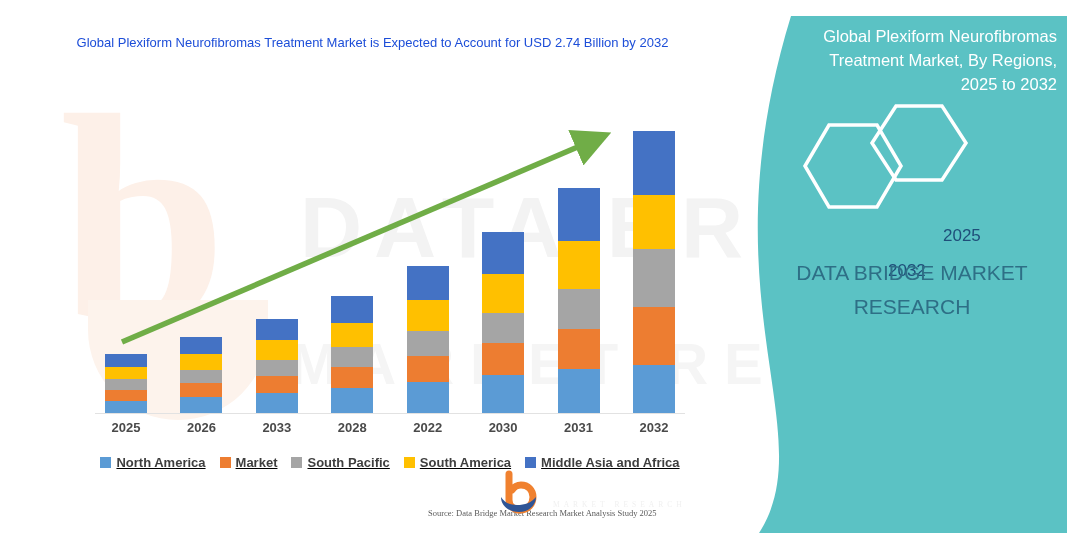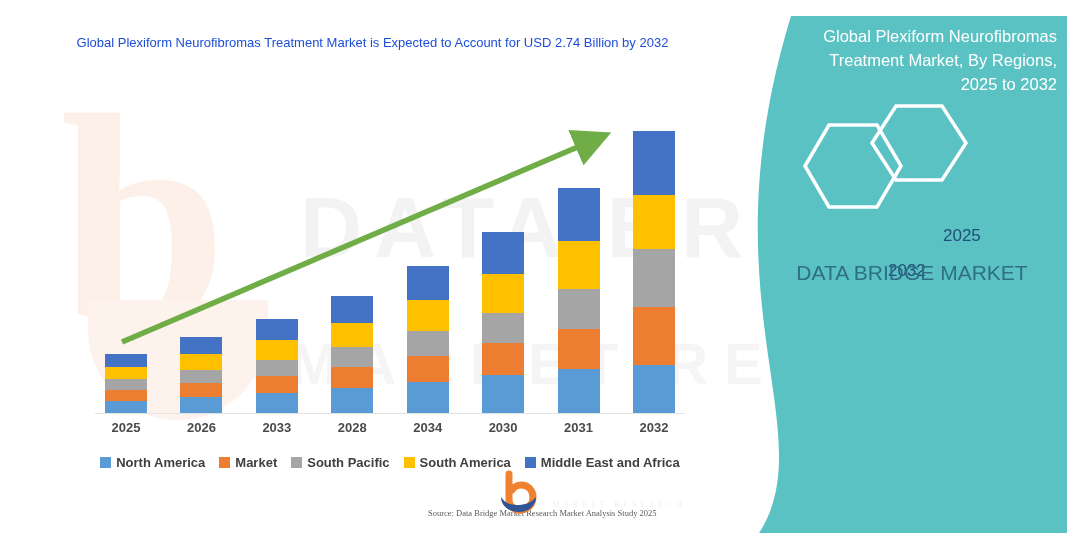--- a/index.html
+++ b/index.html
@@ -129,21 +129,21 @@
   .legend{
     position:absolute;
     left:95px;top:455px;
     width:590px;
     display:flex;
     justify-content:center;
     align-items:center;
     gap:14px;
     z-index:3;
   }
-  .leg-item{display:flex;align-items:center;gap:5px;}
+  .leg-item{display:flex;align-items:center;gap:5px;text-decoration:underline;}
   .leg-sw{width:11px;height:11px;display:inline-block;}
   .leg-tx{font-size:13px;font-weight:700;color:#3f3f3f;white-space:nowrap;}
 
   
   .foot{
     position:absolute;
     top:508px;
     font-size:8.5px;
     font-family:"Liberation Serif",serif;
     color:#5b5b5b;
@@ -317,21 +317,21 @@
       </marker>
     </defs>
     <line x1="27" y1="227" x2="492" y2="28" stroke="#70AD47" stroke-width="5.5" marker-end="url(#ah)"></line>
   </svg>
 
   <div class="xlabels" id="xlabels">
       <div class="xlabel">2025</div>
       <div class="xlabel">2026</div>
       <div class="xlabel">2033</div>
       <div class="xlabel">2028</div>
-      <div class="xlabel">2034</div>
+      <div class="xlabel">2022</div>
       <div class="xlabel">2030</div>
       <div class="xlabel">2031</div>
       <div class="xlabel">2032</div>
     </div>
 
   <div class="legend" id="legend">
       <div class="leg-item">
         <span class="leg-sw" style="background: rgb(91, 155, 213);"></span>
         <span class="leg-tx">North America</span>
       </div>
@@ -342,21 +342,21 @@
       <div class="leg-item">
         <span class="leg-sw" style="background: rgb(165, 165, 165);"></span>
         <span class="leg-tx">South Pacific</span>
       </div>
       <div class="leg-item">
         <span class="leg-sw" style="background: rgb(255, 192, 0);"></span>
         <span class="leg-tx">South America</span>
       </div>
       <div class="leg-item">
         <span class="leg-sw" style="background: rgb(68, 114, 196);"></span>
-        <span class="leg-tx">Middle East and Africa</span>
+        <span class="leg-tx">Middle Asia and Africa</span>
       </div>
     </div>
 
   <div class="foot foot-r">Source: Data Bridge Market Research  Market Analysis Study 2025</div>
 
   <div class="panel">
     <svg class="panel-bg" viewBox="0 0 380 533" preserveAspectRatio="none">
       <path d="M104,0 L380,0 L380,533 L60,533 C150,430 12,300 104,0 Z" fill="#5BC2C4"></path>
     </svg>
 
@@ -367,20 +367,21 @@
         <svg width="260" height="130" viewBox="0 0 260 130">
           <polygon points="38,65 62,24 110,24 134,65 110,106 62,106" fill="none" stroke="#ffffff" stroke-width="3.5"></polygon>
           <polygon points="105,42 129,5 175,5 199,42 175,79 129,79" fill="none" stroke="#ffffff" stroke-width="3.5"></polygon>
         </svg>
         <div class="hex-label hex-2025">2025</div>
         <div class="hex-label hex-2032">2032</div>
       </div>
 
       <div class="dbmr">
         <div>DATA BRIDGE MARKET</div>
+        <div>RESEARCH</div>
       </div>
     </div>
   </div>
 
   <div class="logo">
     <svg width="52" height="46" viewBox="0 0 52 46">
       <path d="M14,4 L14,30 C14,36 19,40 25,40 C33,40 38,34 38,27 C38,20 33,15 26,15 C22,15 19,17 17,20" fill="none" stroke="#F0812F" stroke-width="7" stroke-linecap="round"></path>
       <path d="M6,27 C6,36 14,42 24,42 C34,42 41,35 41,27 C36,33 30,35 22,35 C14,35 9,32 6,27 Z" fill="#2F5596"></path>
     </svg>
     <div class="logo-text">

